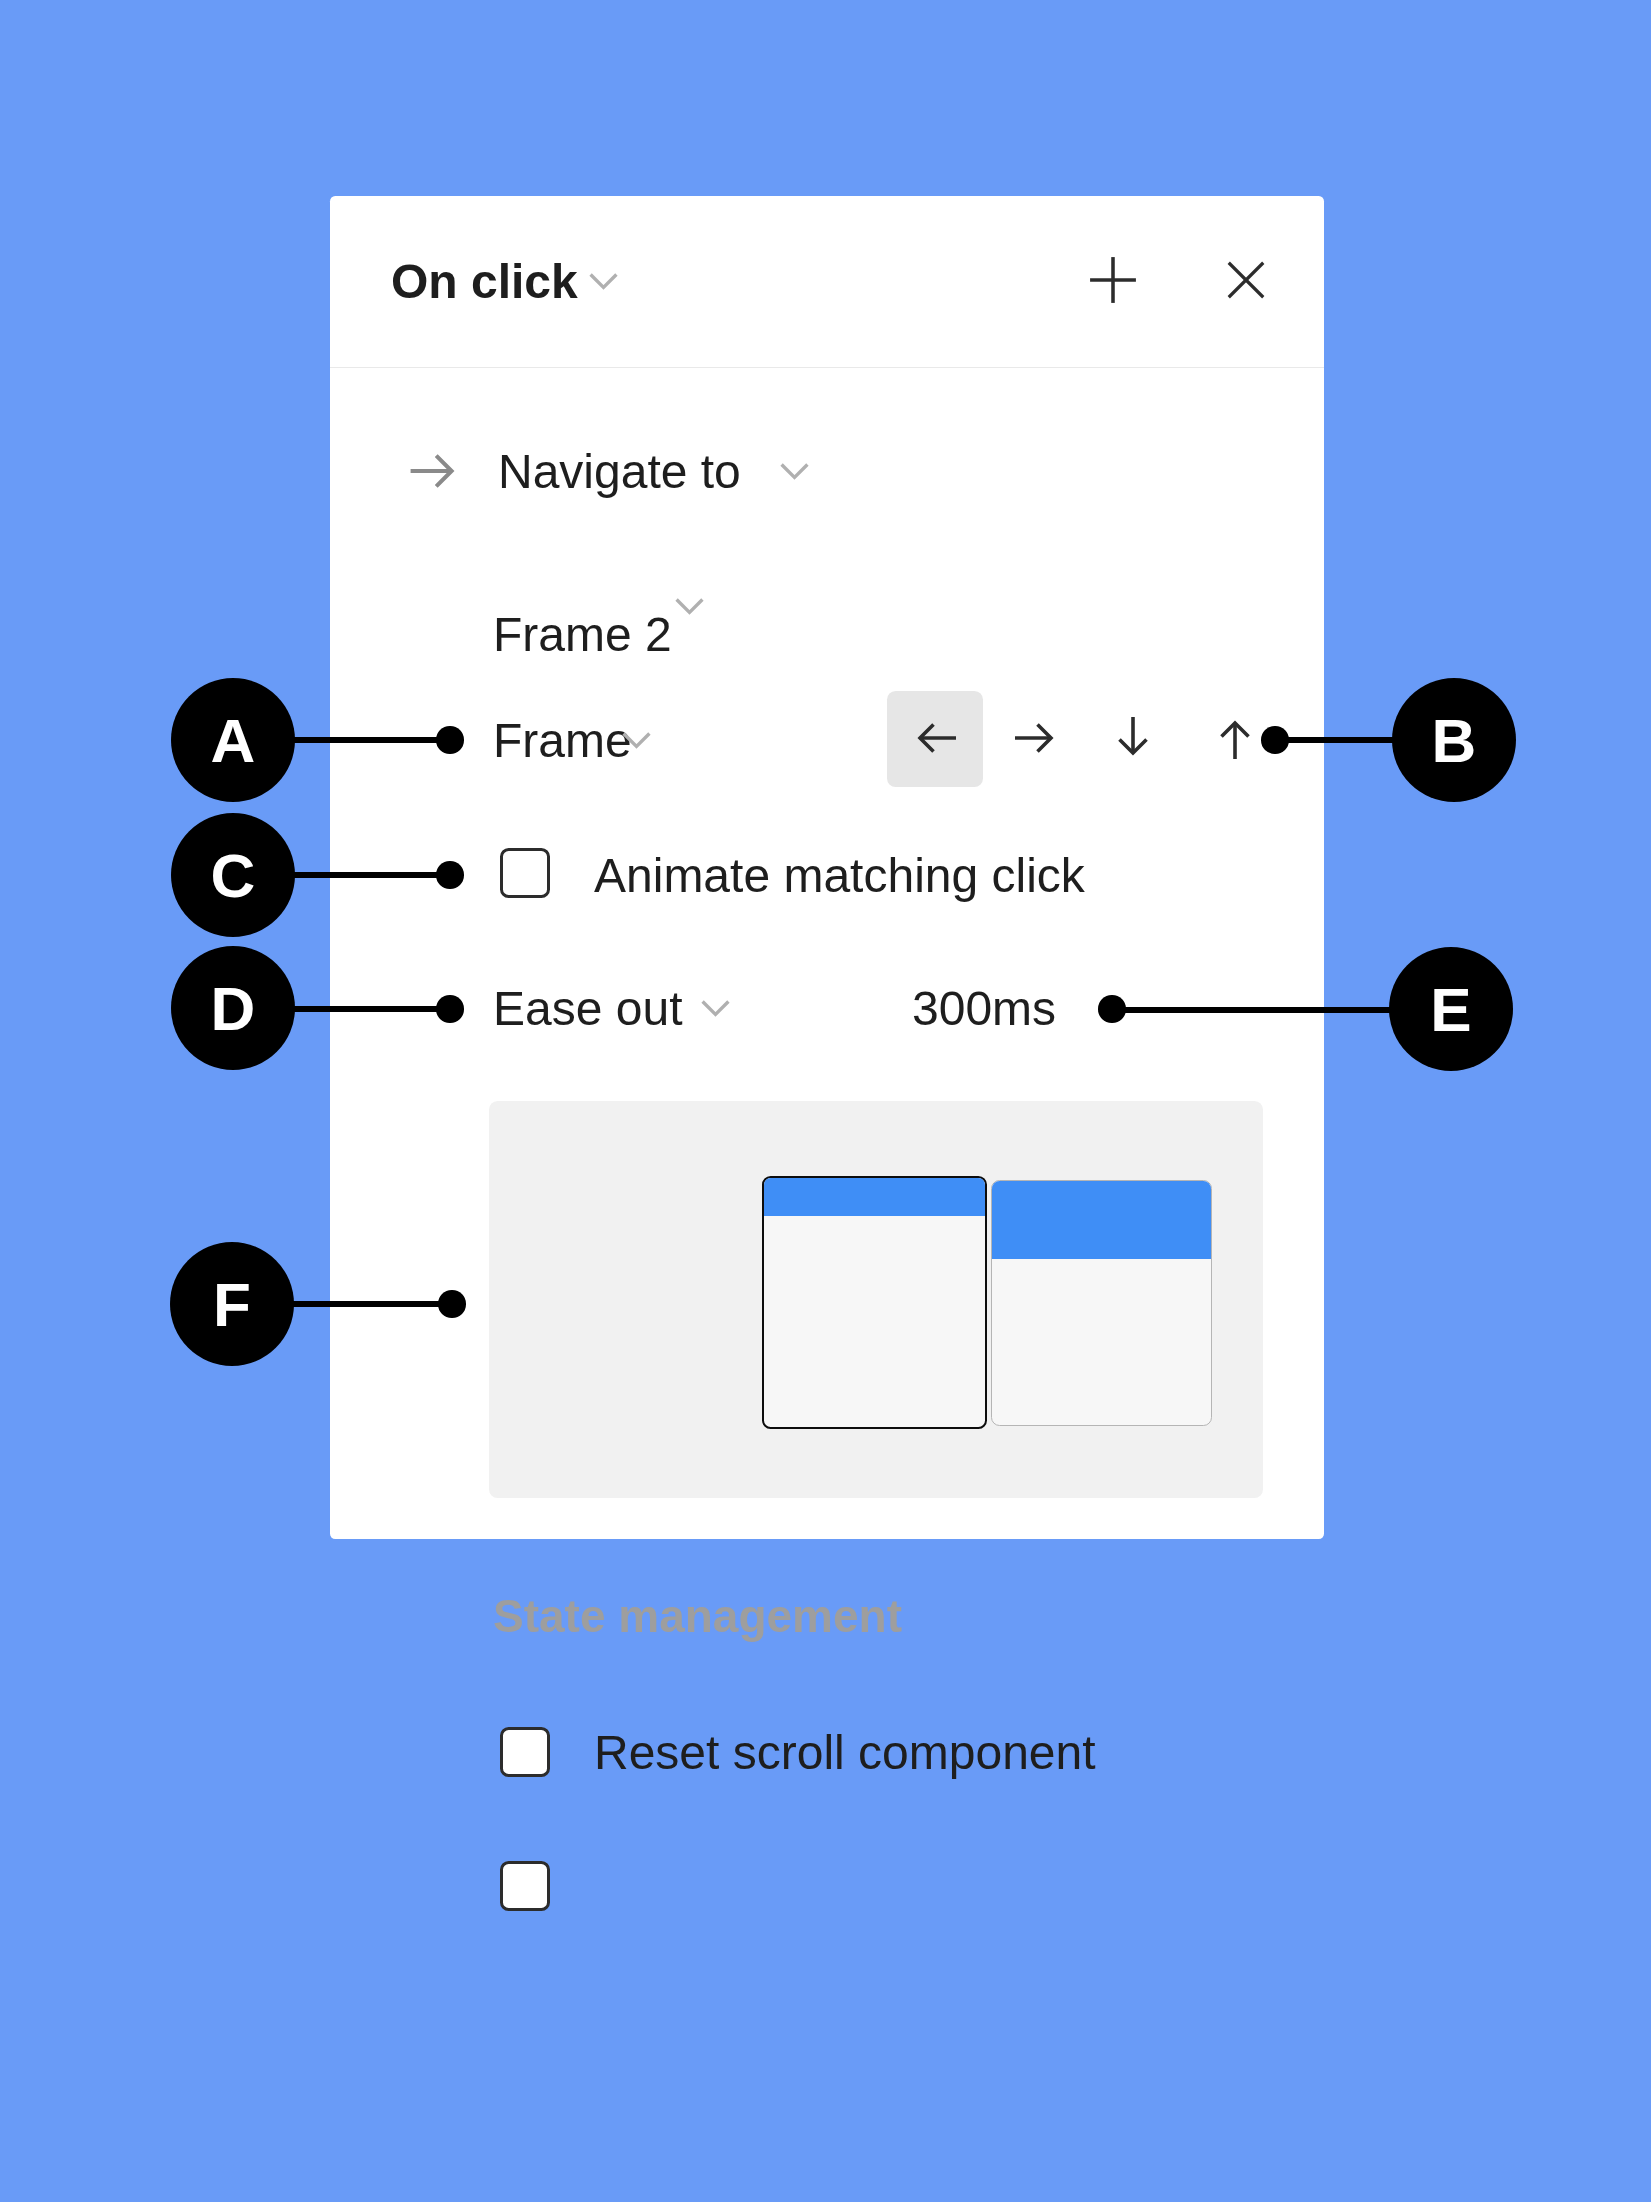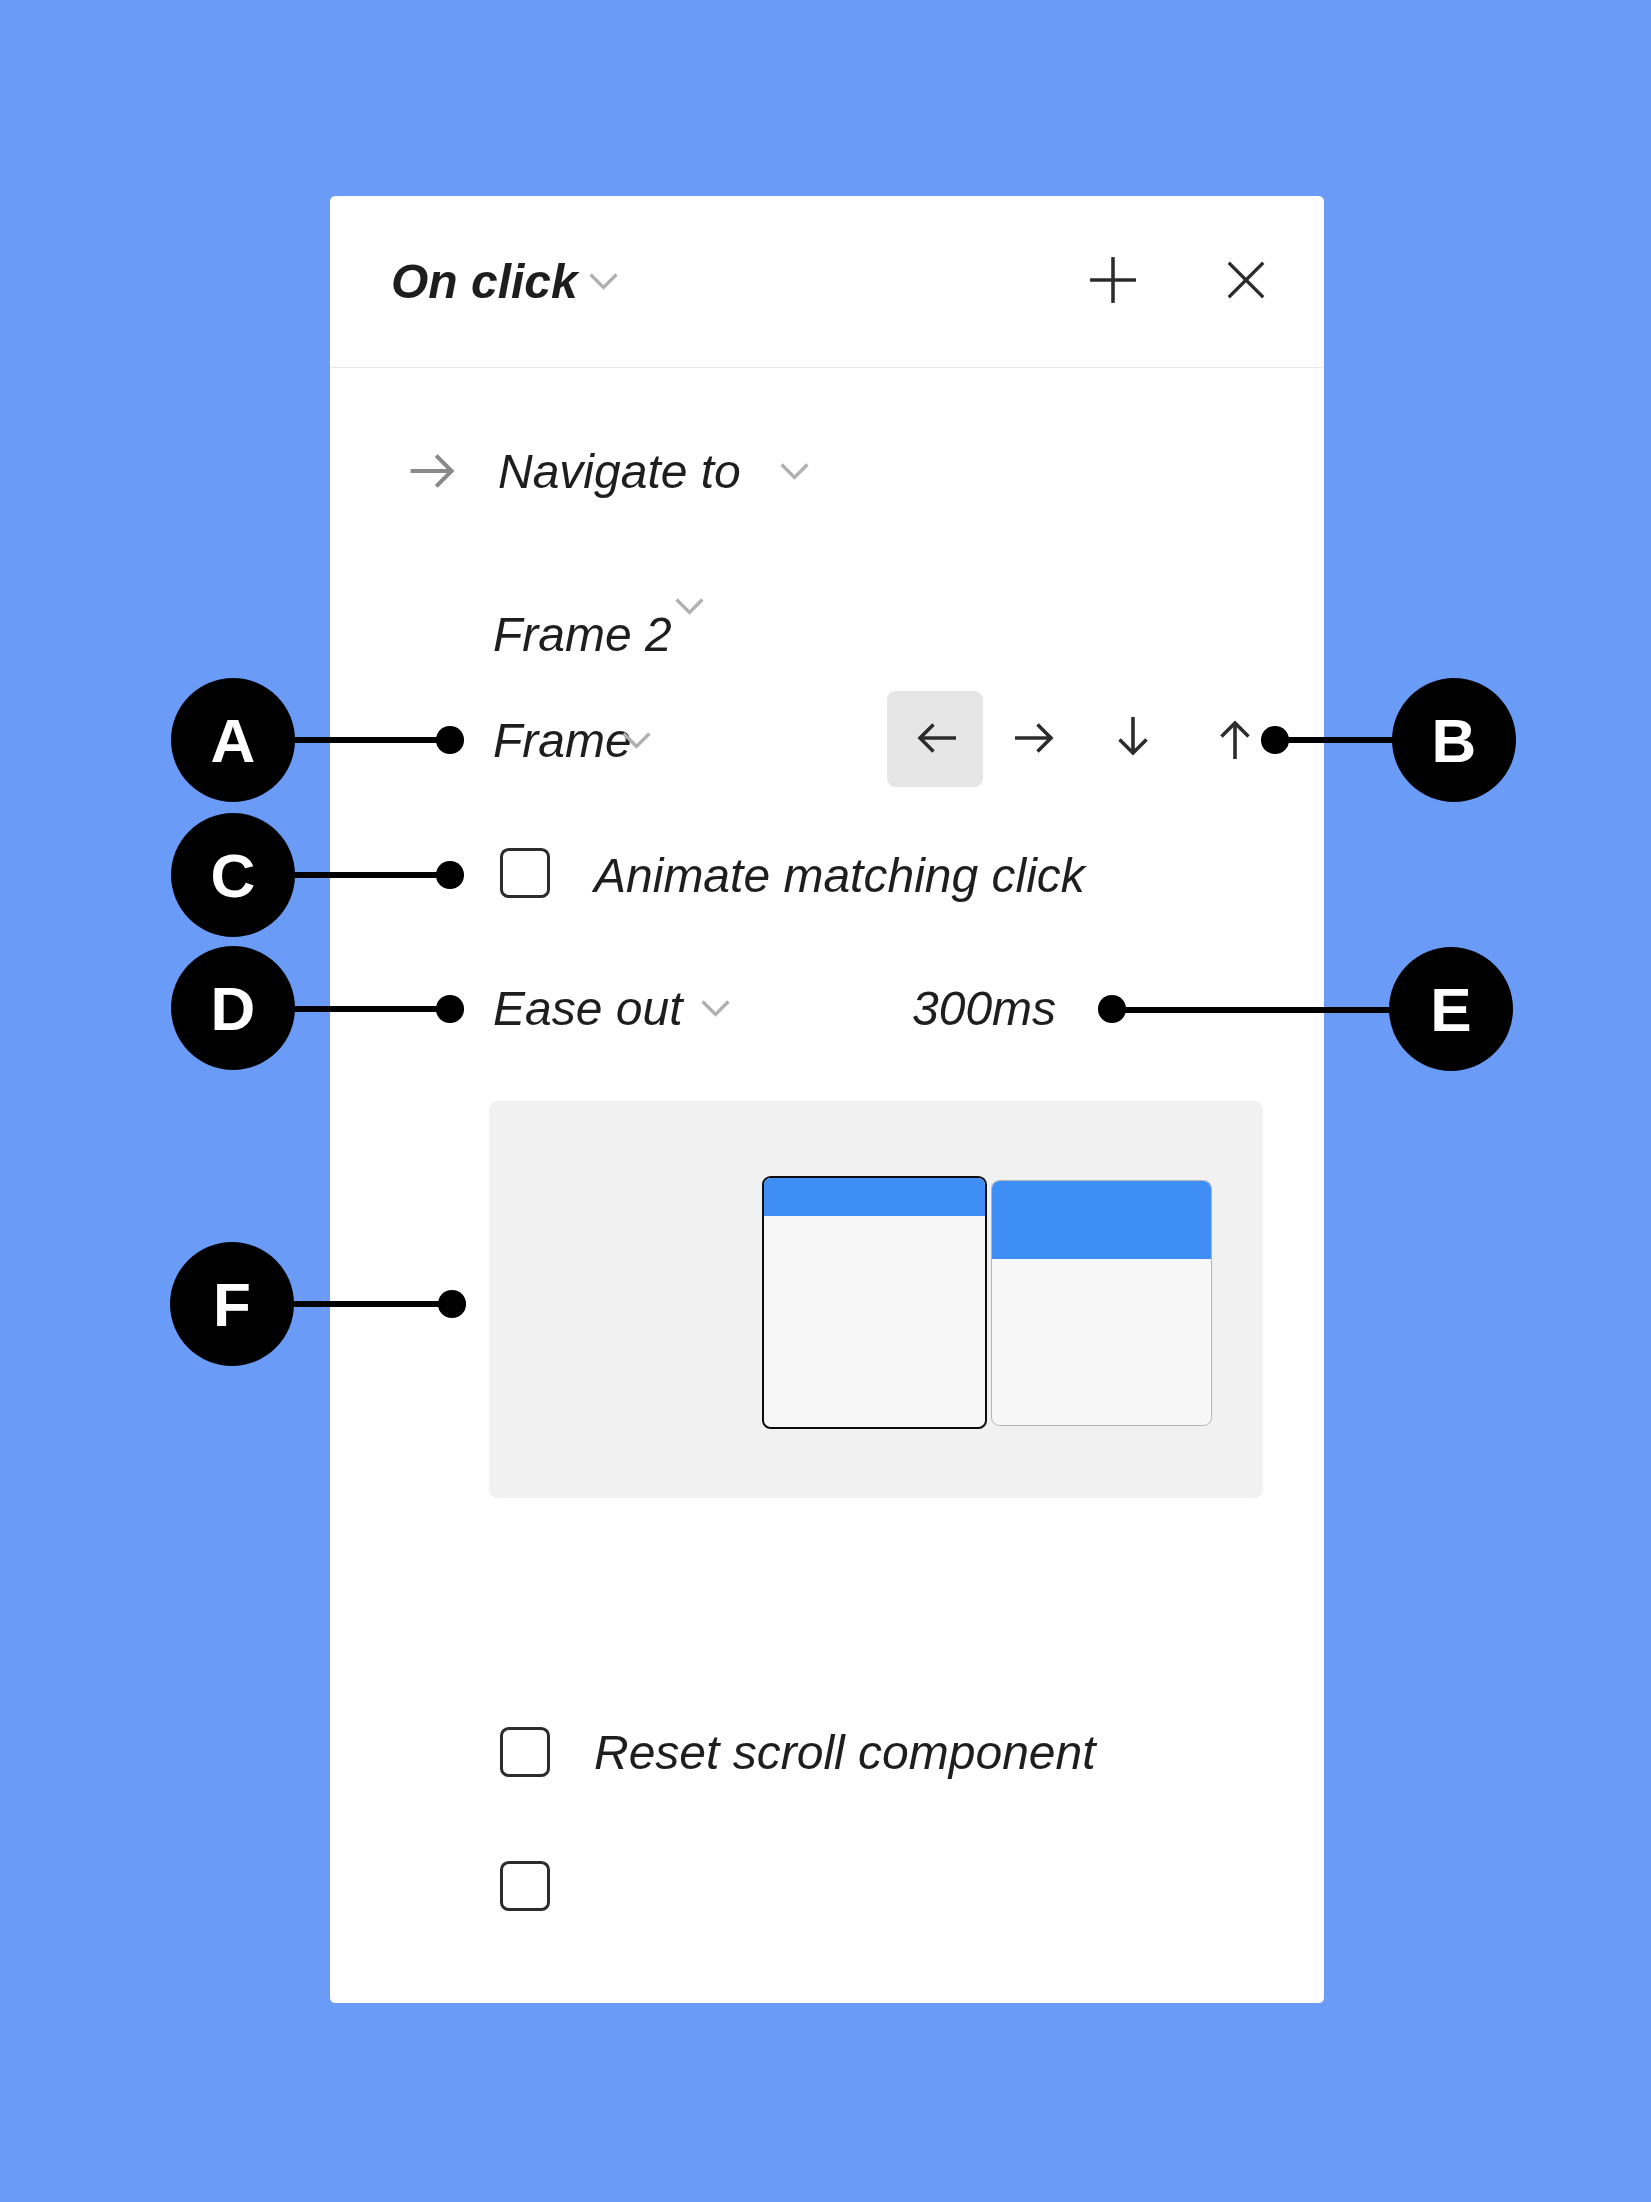--- a/index.html
+++ b/index.html
@@ -1,21 +1,21 @@
 <!DOCTYPE html>
 <html style="font-size:13.8px"><head>
 <meta charset="utf-8">
 <style>
   html,body{margin:0;padding:0;background:#699bf7;}
   .canvas{position:relative;width:1652px;height:2203px;background:#699bf7;overflow:hidden;
           font-family:"Liberation Sans","DejaVu Sans",sans-serif;color:#1e1e1e;}
   .abs{position:absolute;}
   .vcenter{display:flex;align-items:center;transform:translateY(-50%);}
   
-  .panel{left:330px;top:196px;width:994px;height:1807px;background:#ffffff;border-radius:5.2px;font-style:italic;}
+  .panel{left:330px;top:196px;width:994px;height:1343px;background:#ffffff;border-radius:5.2px;}
   .panel-header{left:0;top:0;width:100%;height:171px;border-bottom:1.7px solid #e9e9e9;}
   .trigger-label{left:61px;top:85px;font-size:48px;font-weight:700;}
   .hdr-chevron{left:258px;top:85px;}
   .icon-btn{width:69px;height:69px;display:flex;align-items:center;justify-content:center;
             background:none;border:none;padding:0;cursor:pointer;}
   .plus-btn{left:748px;top:51px;}
   .close-btn{left:881px;top:51px;}
   .row-text{font-size:48px;}
   
   .nav-icon{left:77px;top:275px;}
@@ -183,20 +183,23 @@
 
     <div class="abs preview">
       <div class="minicard card-from">
         <div class="card-head"></div>
       </div>
       <div class="minicard card-to">
         <div class="card-head"></div>
       </div>
     </div>
 
+    <div class="abs state-title vcenter">
+      <span>State management</span>
+    </div>
     <div class="abs checkbox cb-scroll"></div>
     <div class="abs scroll-label vcenter row-text">
       <span>Reset scroll component</span>
     </div>
     <div class="abs checkbox cb-component"></div>
 
   </div>
 
   <div class="abs ann-line a-line"></div>
   <div class="abs ann-dot a-dot"></div>

